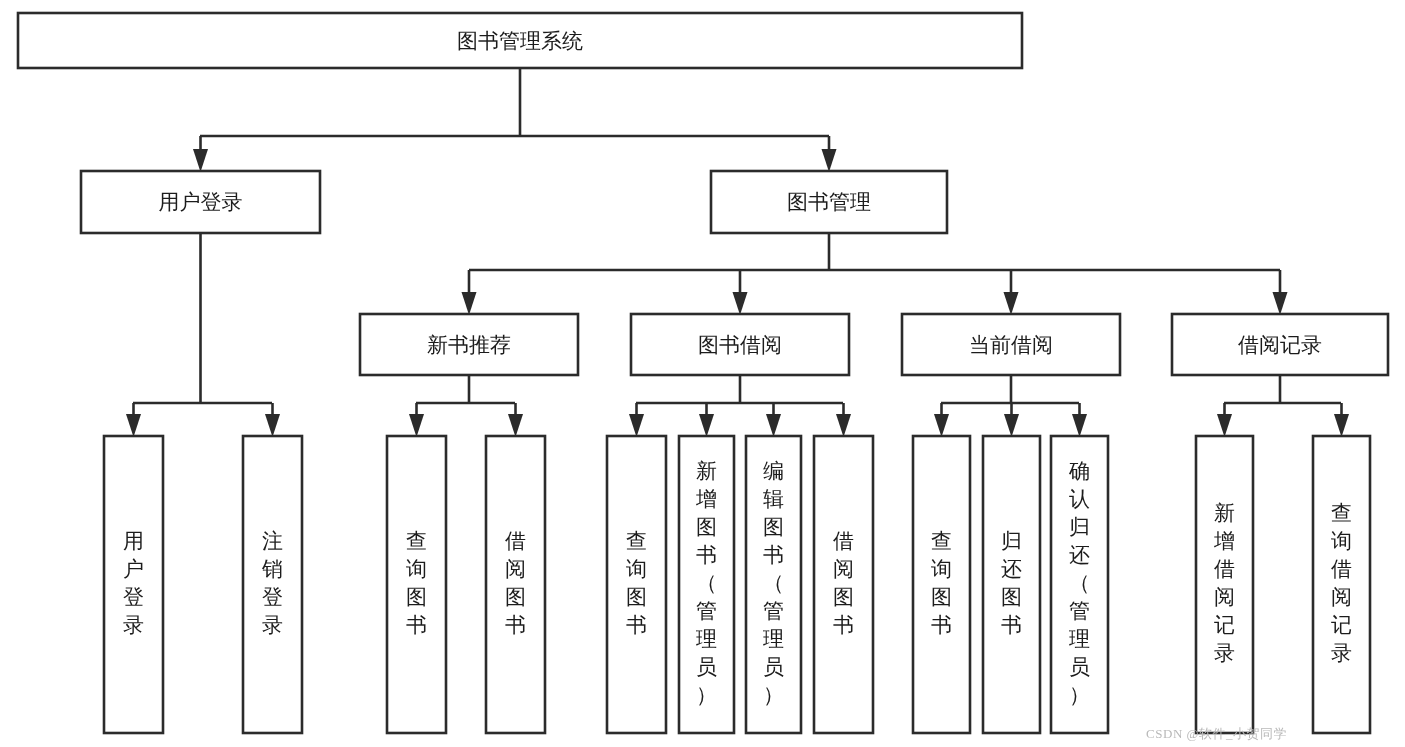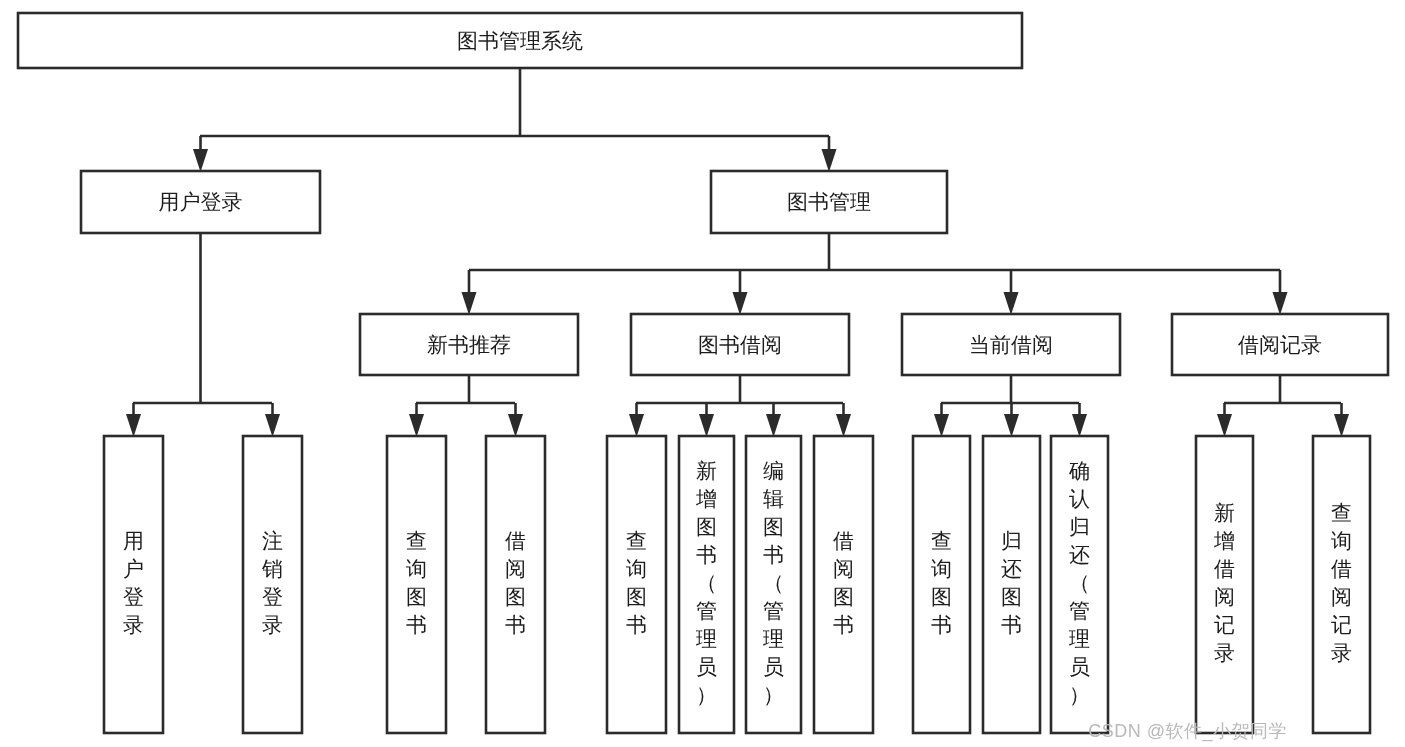--- a/index.html
+++ b/index.html
@@ -53,22 +53,22 @@
   .node-label-v {
     font-family: "DejaVu Sans", "Liberation Sans", sans-serif;
     font-size: 21px;
     fill: #1c1c1c;
     text-anchor: middle;
   }
   .watermark {
     position: absolute;
     right: 8px;
     bottom: 4px;
-    font-family: Liberation Sans, sans-serif;
-    font-size: 18px;
+    font-family: Liberation Serif, serif;
+    font-size: 13px;
     color: #b9b9b9;
     letter-spacing: 0.5px;
     white-space: nowrap;
     user-select: none;
     margin-left: 16px;
   }
 </style>
 </head>
 <body>
 

